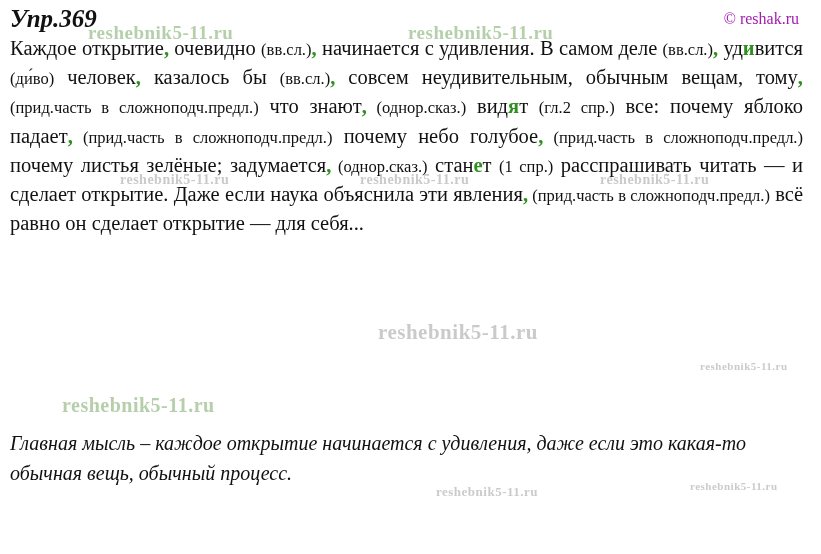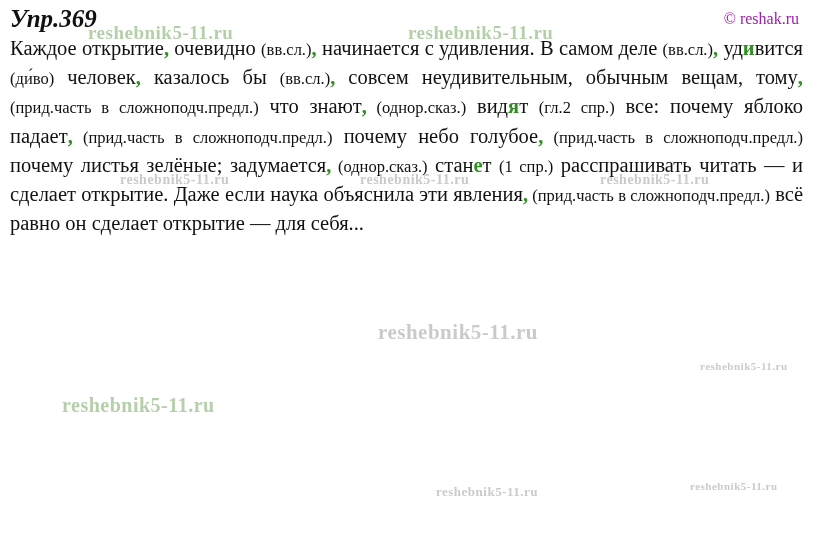--- a/index.html
+++ b/index.html
@@ -93,20 +93,21 @@
   <div class="header-row">
     <div class="title">Упр.369</div>
     <div class="copyright">© reshak.ru</div>
   </div>
 
   <div class="body-text">
     <span>Каждое открытие</span><span class="green-b">,</span><span> очевидно </span><span class="note">(вв.сл.)</span><span class="green-b">,</span><span> начинается с удивления. В самом деле </span><span class="note">(вв.сл.)</span><span class="green-b">,</span><span> уд</span><span class="green-b">и</span><span>вится </span><span class="note">(ди́во)</span><span> человек</span><span class="green-b">,</span><span> казалось бы </span><span class="note">(вв.сл.)</span><span class="green-b">,</span><span> совсем неудивительным, обычным вещам, тому</span><span class="green-b">,</span><span class="note"> (прид.часть в сложноподч.предл.)</span><span> что знают</span><span class="green-b">,</span><span class="note"> (однор.сказ.)</span><span> вид</span><span class="green-b">я</span><span>т </span><span class="note">(гл.2 спр.)</span><span> все: почему яблоко падает</span><span class="green-b">,</span><span class="note"> (прид.часть в сложноподч.предл.)</span><span> почему небо голубое</span><span class="green-b">,</span><span class="note"> (прид.часть в сложноподч.предл.)</span><span> почему листья зелёные; задумается</span><span class="green-b">,</span><span class="note"> (однор.сказ.)</span><span> стан</span><span class="green-b">е</span><span>т </span><span class="note">(1 спр.)</span><span> расспрашивать читать — и сделает открытие. Даже если наука объяснила эти явления</span><span class="green-b">,</span><span class="note"> (прид.часть в сложноподч.предл.)</span><span> всё равно он сделает открытие — для себя...</span>
   </div>
 
   <div class="answers">
+    <div class="line2">Главная мысль – каждое открытие начинается с удивления, даже если это какая-то обычная вещь, обычный процесс.</div>
   </div>
 
   <div id="watermark-layer">
       <div class="wm wm-green" style="left: 88px; top: 22px; font-size: 19px;">reshebnik5-11.ru</div>
       <div class="wm wm-green" style="left: 408px; top: 22px; font-size: 19px;">reshebnik5-11.ru</div>
       <div class="wm" style="left: 120px; top: 172px; font-size: 14px;">reshebnik5-11.ru</div>
       <div class="wm" style="left: 360px; top: 172px; font-size: 14px;">reshebnik5-11.ru</div>
       <div class="wm" style="left: 600px; top: 172px; font-size: 14px;">reshebnik5-11.ru</div>
       <div class="wm" style="left: 378px; top: 320px; font-size: 21px;">reshebnik5-11.ru</div>
       <div class="wm" style="left: 700px; top: 360px; font-size: 11px;">reshebnik5-11.ru</div>

